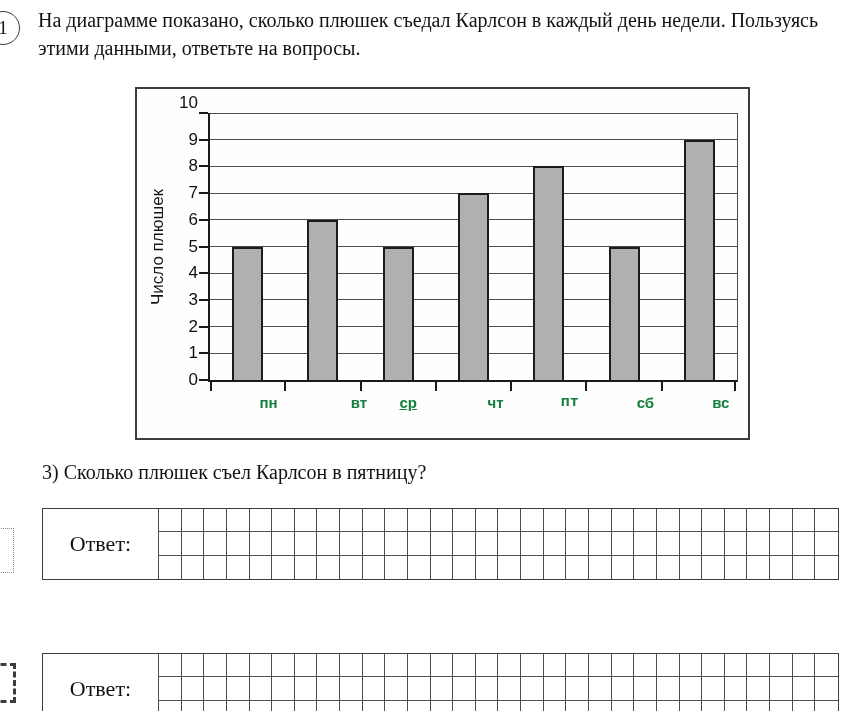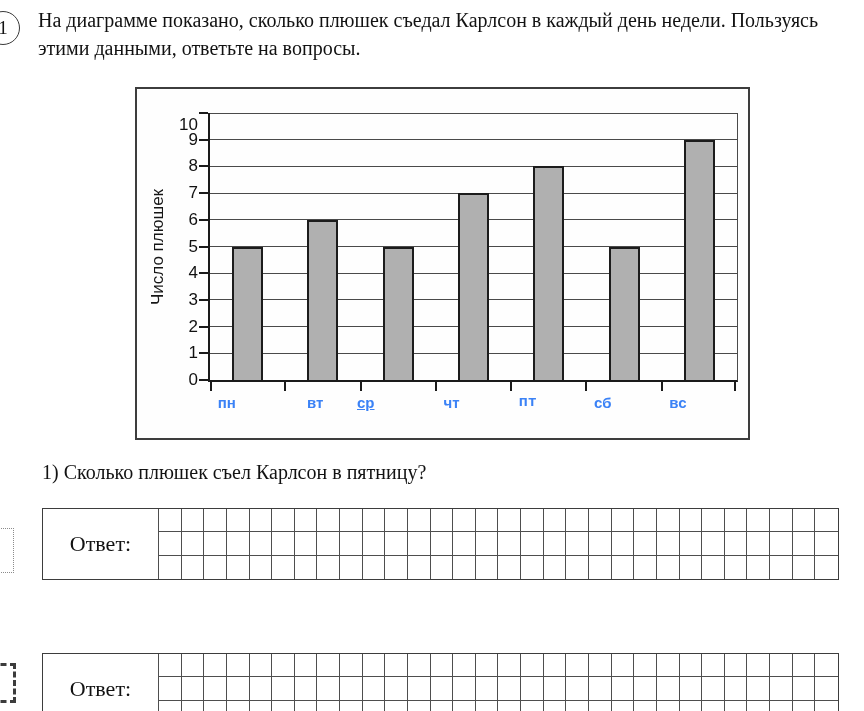--- a/index.html
+++ b/index.html
@@ -40,22 +40,22 @@
   .ytick-label{
     position:absolute;right:calc(100% + 12px);
     font-family:"Liberation Sans", sans-serif;font-size:17px;line-height:18px;color:#111;
   }
   .bar{
     position:absolute;bottom:0;box-sizing:border-box;
     border:2px solid #1c1c1c;border-bottom:none;
   }
   .xtick{position:absolute;bottom:-11px;width:2px;height:9px;background:#1a1a1a;}
   .xlabel{
-    position:absolute;top:calc(100% + 14px);width:60px;text-align:left;
-    font-family:"Liberation Sans", sans-serif;font-weight:bold;font-size:15px;color:#3b82f6;
+    position:absolute;top:calc(100% + 14px);width:60px;text-align:right;
+    font-family:"Liberation Sans", sans-serif;font-weight:bold;font-size:15px;color:#15803d;
   }
   
   .qtext{position:absolute;left:42px;margin:0;font-size:20px;}
   .q1{top:461px;}
   .q2{top:603px;}
   .margin-mark{position:absolute;background:#fff;box-sizing:border-box;}
   .mark1{left:-7px;top:528px;width:21px;height:45px;border:1.5px dotted #8b8b8b;}
   .mark2{left:-9px;top:663px;width:25px;height:40px;border:3px dashed #3c3c3c;}
   .answer-box{
     position:absolute;left:42px;width:797px;height:72px;
@@ -112,21 +112,21 @@
         <div class="ytick" style="bottom: 185.9px;"></div>
         <div class="ytick-label" style="bottom: 177.9px;">7</div>
         <div class="gridline" style="bottom: 213.1px;"></div>
         <div class="ytick" style="bottom: 212.6px;"></div>
         <div class="ytick-label" style="bottom: 204.6px;">8</div>
         <div class="gridline" style="bottom: 239.8px;"></div>
         <div class="ytick" style="bottom: 239.3px;"></div>
         <div class="ytick-label" style="bottom: 231.3px;">9</div>
         <div class="gridline" style="bottom: 266.5px;"></div>
         <div class="ytick" style="bottom: 266px;"></div>
-        <div class="ytick-label" style="bottom: 246px; margin-left: 36px;">10</div>
+        <div class="ytick-label" style="bottom: 268px; margin-left: 36px;">10</div>
         <div class="xtick" style="left: 0px;"></div>
         <div class="xtick" style="left: 74.2857px;"></div>
         <div class="xtick" style="left: 149.571px;"></div>
         <div class="xtick" style="left: 224.857px;"></div>
         <div class="xtick" style="left: 300.143px;"></div>
         <div class="xtick" style="left: 375.429px;"></div>
         <div class="xtick" style="left: 450.714px;"></div>
         <div class="xtick" style="left: 524px;"></div>
         <div class="bar" style="left: 22.1429px; width: 31px; height: 133.5px; background: rgb(176, 176, 176); border-color: rgb(28, 28, 28);"></div>
         <div class="xlabel" style="left: 7.64286px;">пн</div>
@@ -138,21 +138,21 @@
         <div class="xlabel" style="left: 233.5px;">чт</div>
         <div class="bar" style="left: 323.286px; width: 31px; height: 213.6px; background: rgb(176, 176, 176); border-color: rgb(28, 28, 28);"></div>
         <div class="xlabel" style="left: 308.786px; font-family: Liberation Mono, monospace;">пт</div>
         <div class="bar" style="left: 398.571px; width: 31px; height: 133.5px; background: rgb(176, 176, 176); border-color: rgb(28, 28, 28);"></div>
         <div class="xlabel" style="left: 384.071px;">сб</div>
         <div class="bar" style="left: 473.857px; width: 31px; height: 240.3px; background: rgb(176, 176, 176); border-color: rgb(28, 28, 28);"></div>
         <div class="xlabel" style="left: 459.357px;">вс</div>
       </div>
   </div>
 
-  <p class="qtext q1">1) Сколько плюшек съел Карлсон в пятницу?</p>
+  <p class="qtext q1">3) Сколько плюшек съел Карлсон в пятницу?</p>
   <div class="margin-mark mark1"></div>
   <div class="answer-box box1">
     <div class="answer-label">Ответ:</div>
     <div class="answer-grid" style="grid-template-columns: repeat(30, 1fr); grid-template-rows: repeat(3, 1fr);">
         <div class="answer-cell"></div>
         <div class="answer-cell"></div>
         <div class="answer-cell"></div>
         <div class="answer-cell"></div>
         <div class="answer-cell"></div>
         <div class="answer-cell"></div>

